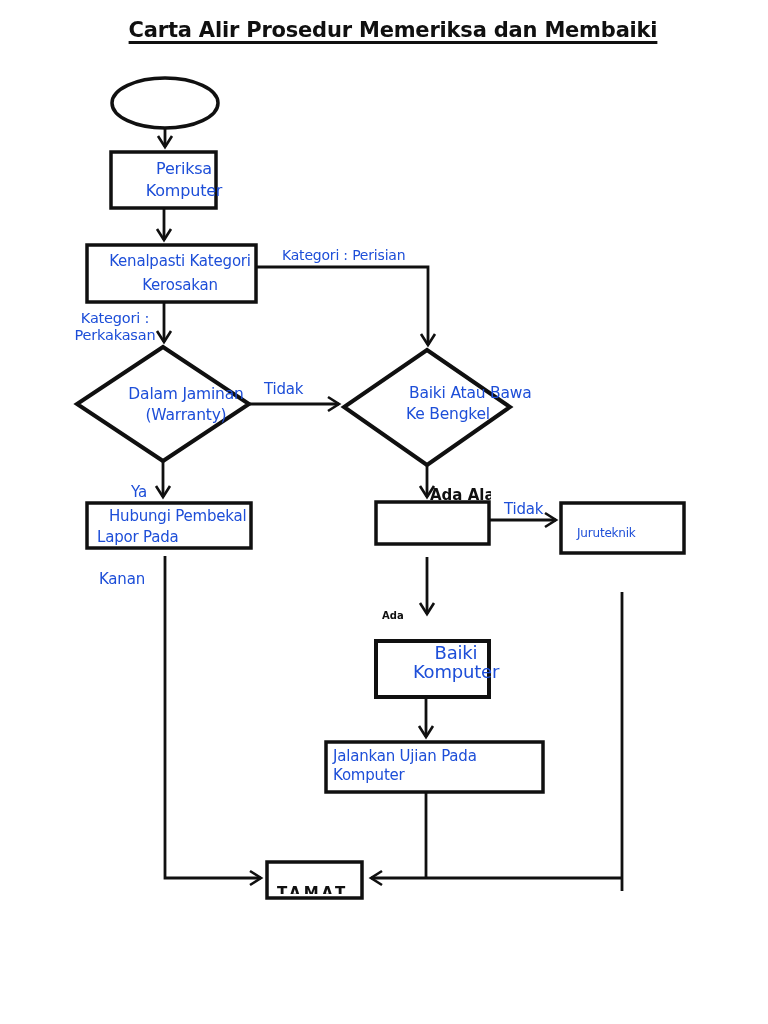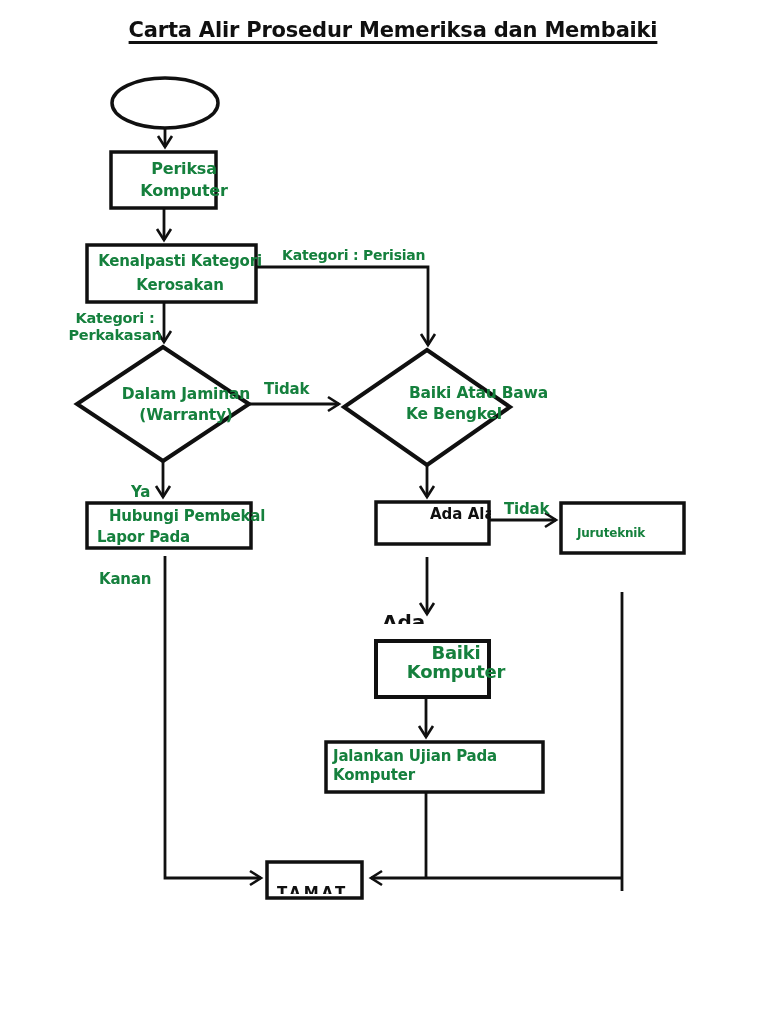--- a/index.html
+++ b/index.html
@@ -1,20 +1,20 @@
 <!DOCTYPE html>
 <html><head>
 <meta charset="utf-8">
 <style>
   html,body{margin:0;padding:0;background:#ffffff;}
   #page{position:relative;width:768px;height:1024px;background:#ffffff;overflow:hidden;
         font-family:"DejaVu Sans","Liberation Sans",sans-serif;color:#101010;margin-left:9px;}
   #flow-svg{position:absolute;left:0;top:0;width:768px;height:1024px;}
-  .lbl{position:absolute;font-weight:700;font-size:15px;line-height:19px;
-       letter-spacing:-0.2px;color:#15803d;white-space:nowrap;}
+  .lbl{position:absolute;font-weight:400;font-size:15px;line-height:19px;
+       letter-spacing:-0.2px;color:#1d4ed8;white-space:nowrap;}
   .ctr{text-align:center;white-space:normal;}
   #title{position:absolute;top:18px;left:0;width:100%;text-align:center;
          font-size:21px;font-weight:700;letter-spacing:-0.2px;
          text-decoration:underline;text-decoration-thickness:2.5px;text-underline-offset:4px;}
   .clip{position:absolute;overflow:hidden;}
   .clip span{display:block;font-weight:700;color:#101010;}
 </style>
 </head>
 <body>
 
@@ -84,30 +84,30 @@
   <div class="lbl" style="left:400px;top:384px;font-size:15.5px;">Baiki Atau Bawa</div>
   <div class="lbl" style="left:397px;top:405px;font-size:15.5px;">Ke Bengkel</div>
 
   <div class="lbl" style="left:122px;top:483px;text-align:center;">Ya</div>
 
   <div class="lbl" style="left:100px;top:507px;font-size:15px;">Hubungi Pembekal</div>
   <div class="lbl" style="left:88px;top:528px;font-size:15px;">Lapor Pada</div>
 
   <div class="lbl" style="left:90px;top:570px;">Kanan</div>
 
-  <div class="clip" style="left:368px;top:505px;width:114px;height:22px;">
+  <div class="clip" style="left:368px;top:486px;width:114px;height:22px;">
     <span style="font-size:15px;padding-left:53px;white-space:nowrap;">Ada Ala</span>
   </div>
 
   <div class="lbl" style="left:495px;top:500px;">Tidak</div>
 
   <div class="lbl" style="left:568px;top:524px;font-size:12px;">Juruteknik</div>
 
   <div class="clip" style="left:373px;top:610px;width:42px;height:14px;">
-    <span style="font-size:20px;white-space:nowrap;">Ada</span>
+    <span style="font-size:10px;white-space:nowrap;">Ada</span>
   </div>
 
   <div class="lbl ctr" style="left:377px;top:643px;width:140px;line-height:19px;font-size:18px;">
     <span>Baiki</span><br>
     <span>Komputer</span>
   </div>
 
   <div class="lbl" style="left:324px;top:747px;line-height:19px;font-size:15px;">
     <span>Jalankan Ujian Pada</span><br>
     <span>Komputer</span>

